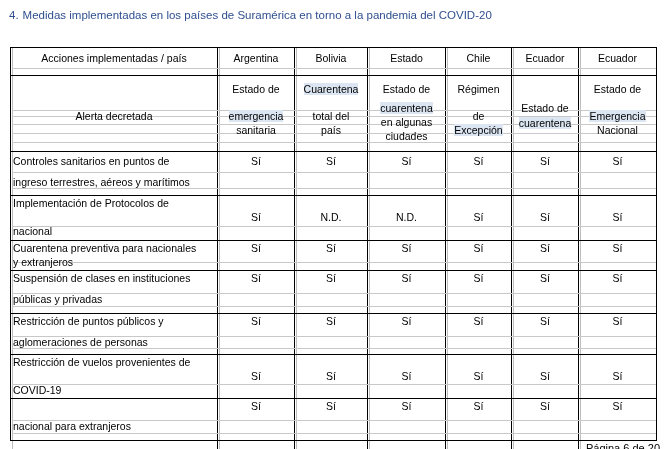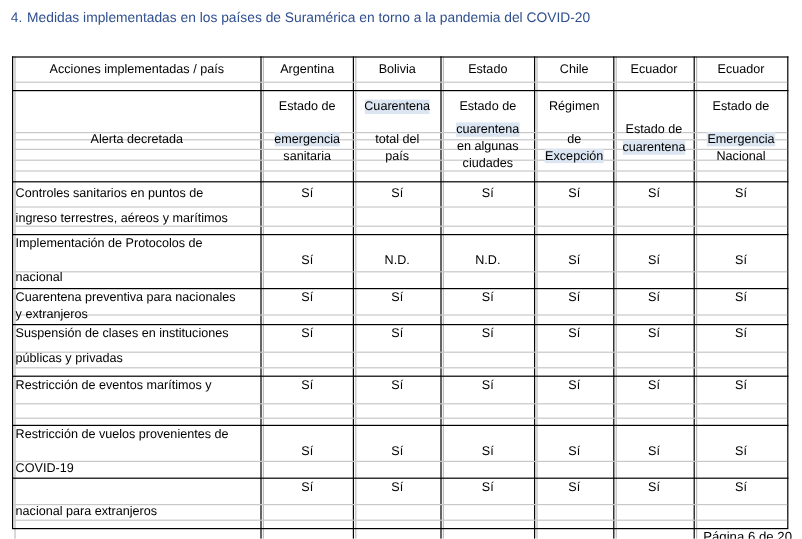--- a/index.html
+++ b/index.html
@@ -138,21 +138,22 @@
 
   <div class="cell left" style="left:13px;top:272px;width:204px">Suspensión de clases en instituciones</div>
   <div class="cell left" style="left:13px;top:293px;width:204px">públicas y privadas</div>
   <div class="cell" style="left:218px;top:272px;width:76px">Sí</div>
   <div class="cell" style="left:295px;top:272px;width:72px">Sí</div>
   <div class="cell" style="left:368px;top:272px;width:77px">Sí</div>
   <div class="cell" style="left:446px;top:272px;width:65px">Sí</div>
   <div class="cell" style="left:512px;top:272px;width:66px">Sí</div>
   <div class="cell" style="left:579px;top:272px;width:77px">Sí</div>
 
-  <div class="cell left" style="left:13px;top:315px;width:204px">Restricción de eventos marítimos y</div>
+  <div class="cell left" style="left:13px;top:315px;width:204px">Restricción de puntos públicos y</div>
+  <div class="cell left" style="left:13px;top:336px;width:204px">aglomeraciones de personas</div>
   <div class="cell" style="left:218px;top:315px;width:76px">Sí</div>
   <div class="cell" style="left:295px;top:315px;width:72px">Sí</div>
   <div class="cell" style="left:368px;top:315px;width:77px">Sí</div>
   <div class="cell" style="left:446px;top:315px;width:65px">Sí</div>
   <div class="cell" style="left:512px;top:315px;width:66px">Sí</div>
   <div class="cell" style="left:579px;top:315px;width:77px">Sí</div>
 
   <div class="cell left" style="left:13px;top:356px;width:204px">Restricción de vuelos provenientes de</div>
   <div class="cell left" style="left:13px;top:384px;width:204px">COVID-19</div>
   <div class="cell" style="left:218px;top:370px;width:76px">Sí</div>

